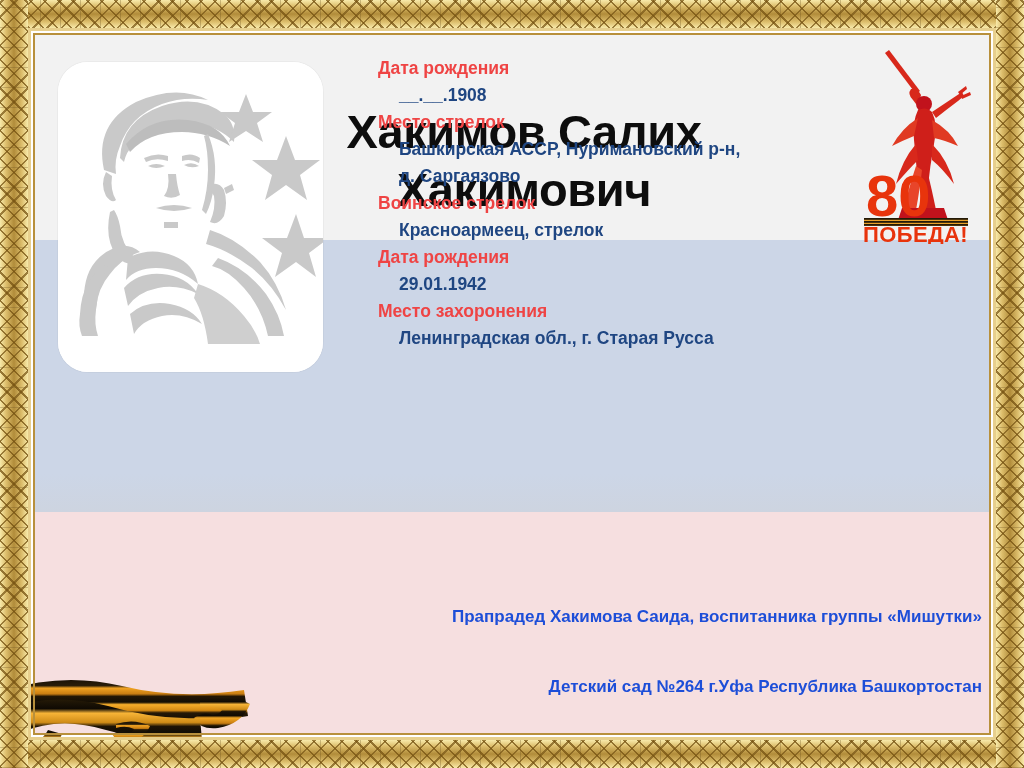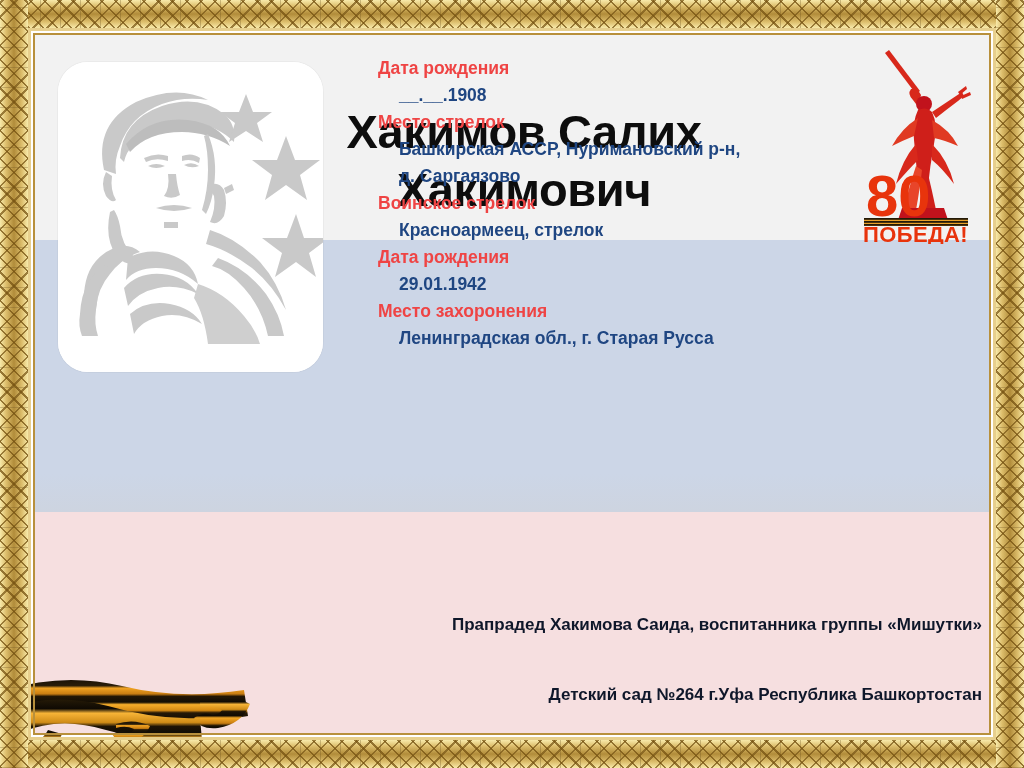--- a/index.html
+++ b/index.html
@@ -154,26 +154,26 @@
     font-weight: bold;
   }
   .details .label { color: #ef4444; }
   .details .value { color: #1f4682; margin-left: 21px; }
 
   
   .footer {
     position: absolute;
     left: 190px;
     right: 8px;
-    bottom: 26px;
+    bottom: 34px;
     text-align: right;
     font-size: 17px;
     line-height: 1.52;
     font-weight: bold;
-    color: #0f172a;
+    color: #1d4ed8;
     z-index: 14;
   }
   .footer .line1 { display: block; }
   .footer .line2 { display: block; margin-top: 44px; }
 
   
   .ribbon {
     position: absolute;
     left: 4px;
     bottom: 2px;

